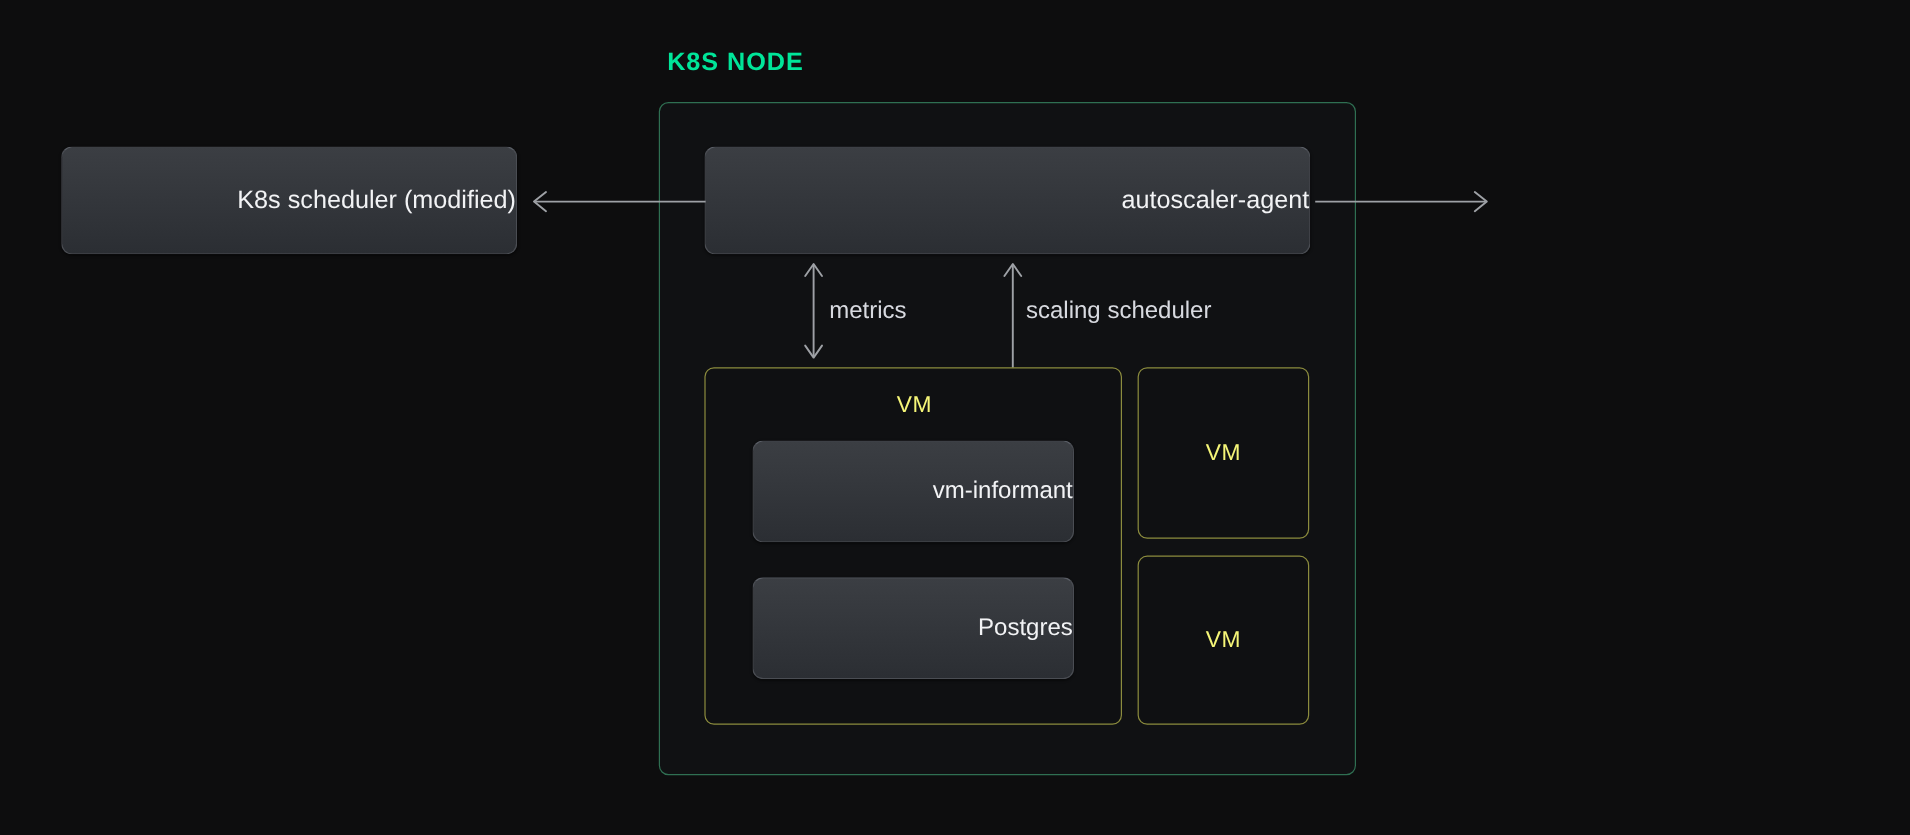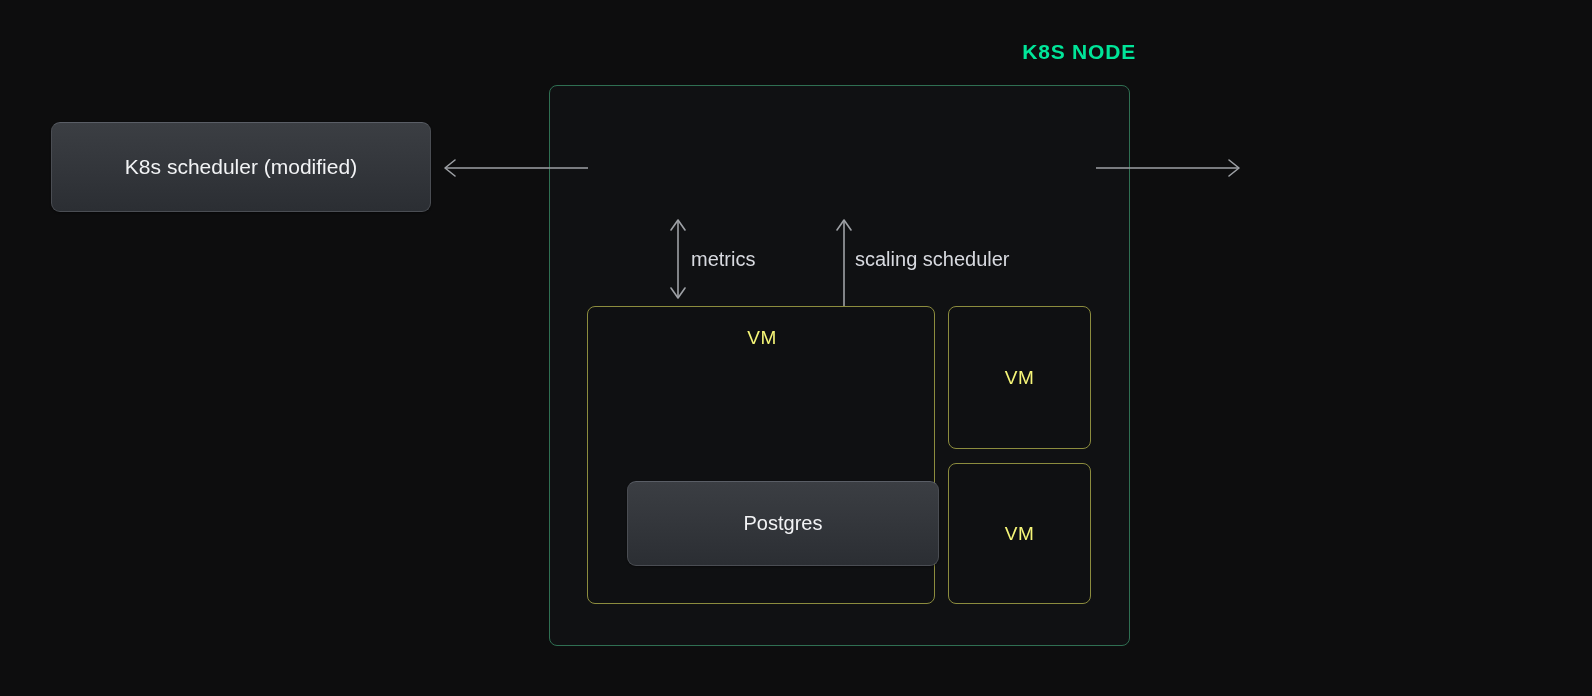--- a/index.html
+++ b/index.html
@@ -18,21 +18,21 @@
     height: 696px;
     background: #0d0d0e;
   }
 
   
   .node-title {
     position: absolute;
     left: 556px;
     top: 40px;
     width: 580px;
-    text-align: right;
+    text-align: left;
     color: #00e599;
     font-size: 21px;
     font-weight: bold;
     letter-spacing: 0.8px;
   }
 
   
   .k8s-node {
     position: absolute;
     left: 549px;
@@ -46,32 +46,32 @@
 
   
   .gbox {
     position: absolute;
     border-radius: 9px;
     border: 1px solid #4a4d53;
     border-top-color: #5a5e66;
     background: linear-gradient(180deg, #3b3e43 0%, #34373c 45%, #2b2e33 100%);
     display: flex;
     align-items: center;
-    justify-content: center;
+    justify-content: flex-end;
     color: #f2f3f5;
     font-size: 21px;
     box-shadow: 0 1px 2px rgba(0,0,0,0.45);
   }
 
   .box-scheduler { left: 51px;  top: 122px; width: 380px; height: 90px; }
   .box-agent     { left: 587px; top: 122px; width: 505px; height: 90px; }
   .box-neonvm    { left: 1246px;top: 122px; width: 268px; height: 90px; }
 
   .box-informant { left: 627px; top: 367px; width: 268px; height: 85px; font-size: 20px; }
-  .box-postgres  { left: 627px; top: 481px; width: 312px; height: 85px; font-size: 20px; }
+  .box-postgres  { left: 627px; top: 481px; width: 268px; height: 85px; font-size: 20px; }
 
   
   .vmbox {
     position: absolute;
     border: 1.3px solid #8c8c3e;
     border-radius: 8px;
     background: #0f1012;
   }
   .vm-main  { left: 587px; top: 306px; width: 348px; height: 298px; }
   .vm-small-1 { left: 948px; top: 306px; width: 143px; height: 143px; }
@@ -122,20 +122,23 @@
 <div id="canvas">
 
   <div class="node-title">K8S NODE</div>
 
   <div class="k8s-node"></div>
 
   <div class="gbox box-scheduler">
     <span>K8s scheduler (modified)</span>
   </div>
 
+  <div class="gbox box-agent">
+    <span>autoscaler-agent</span>
+  </div>
 
 
   <svg class="arrow-svg" style="left:438px; top:158px; width:150px; height:20px;">
     <line class="arrow-line" x1="8" y1="10" x2="150" y2="10"></line>
     <polyline class="arrow-head" points="17,2 7,10 17,18"></polyline>
   </svg>
 
   <svg class="arrow-svg" style="left:1096px; top:158px; width:148px; height:20px;">
     <line class="arrow-line" x1="0" y1="10" x2="142" y2="10"></line>
     <polyline class="arrow-head" points="133,2 143,10 133,18"></polyline>
@@ -153,20 +156,23 @@
     <polyline class="arrow-head" points="3,133 10,143 17,133"></polyline>
   </svg>
 
   <div class="arrow-label label-metrics">metrics</div>
   <div class="arrow-label label-scaling">scaling scheduler</div>
 
   <div class="vmbox vm-main">
     <div class="vm-label">VM</div>
   </div>
 
+  <div class="gbox box-informant">
+    <span>vm-informant</span>
+  </div>
 
   <div class="gbox box-postgres">
     <span>Postgres</span>
   </div>
 
   <div class="vmbox vm-small-1">
     <div class="vm-label">VM</div>
   </div>
 
   <div class="vmbox vm-small-2">

